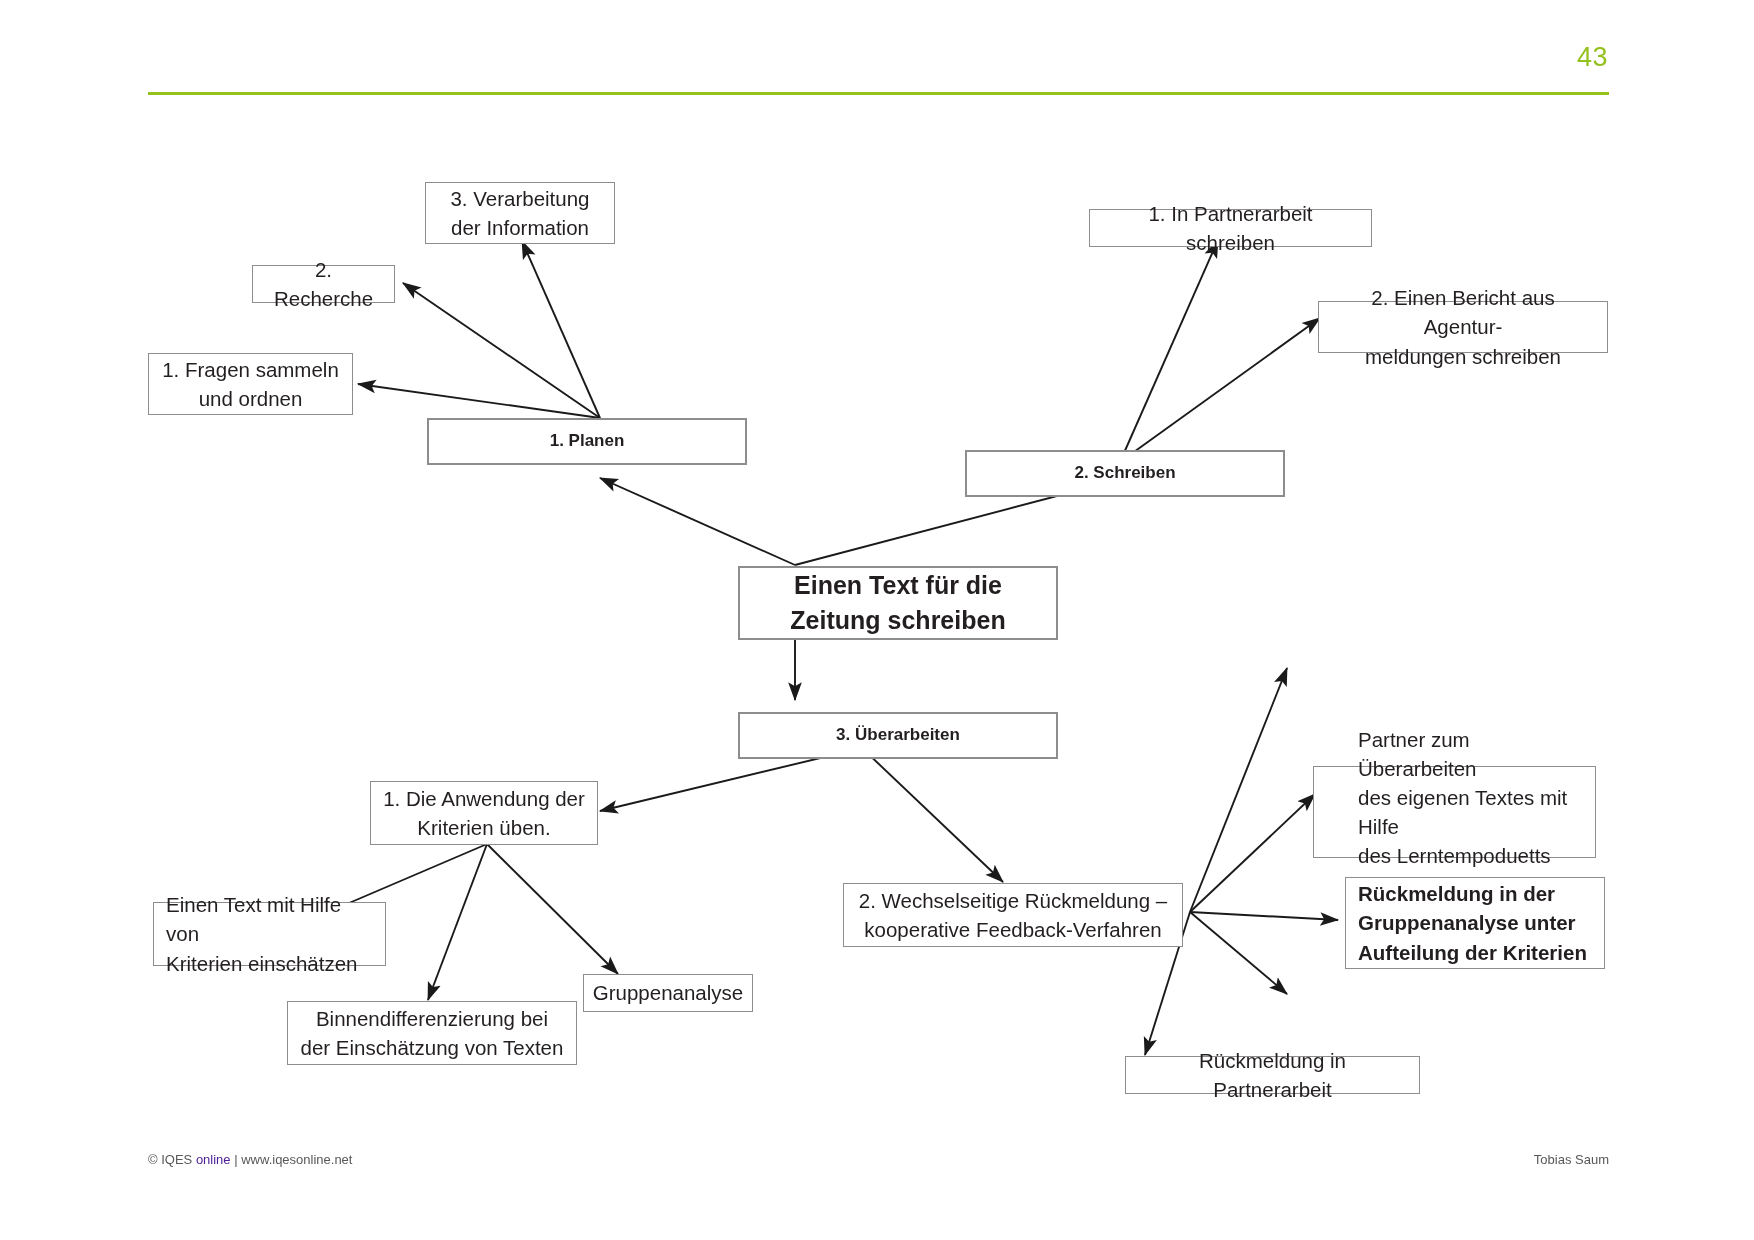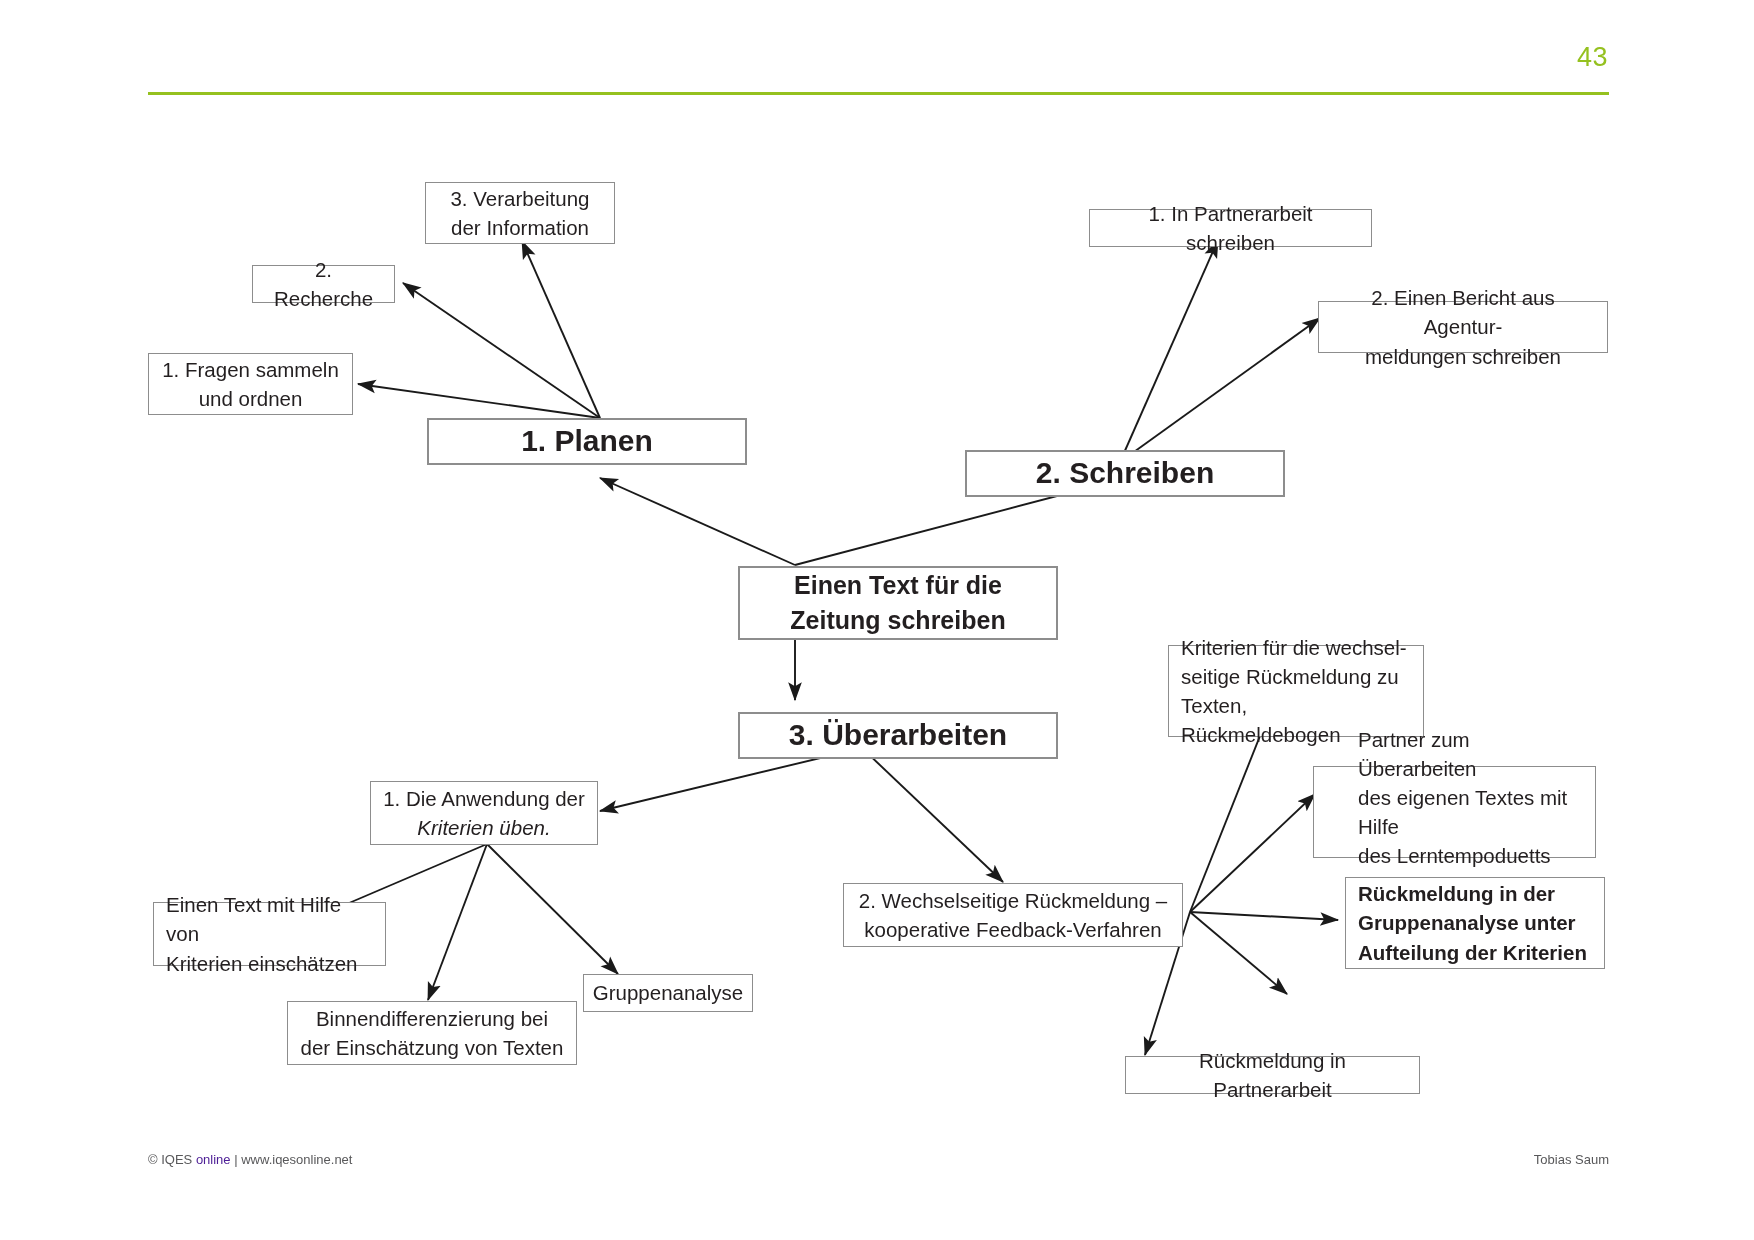--- a/index.html
+++ b/index.html
@@ -70,21 +70,21 @@
     padding: 6px 12px;
     line-height: 1.42;
     color: #231f20;
     z-index: 3;
   }
   .node.leaf {
     font-size: 20.5px;
     font-weight: 400;
   }
   .node.main {
-    font-size: 30px;
+    font-size: 17px;
     font-weight: 700;
     border-color: #8d8d8d;
     border-width: 2px;
   }
   .node.center {
     font-size: 25px;
     font-weight: 700;
     border-width: 2px;
   }
   .node.lefttext { justify-content: flex-start; text-align: left; }
@@ -186,21 +186,21 @@
     </span>
   </div>
 
   <div class="node main" style="left:738px; top:712px; width:320px; height:47px;">
     <span>3. Überarbeiten</span>
   </div>
 
   <div class="node leaf" style="left:370px; top:781px; width:228px; height:64px;">
     <span style="display:block;width:100%;">
       <span>1. Die Anwendung der</span><br>
-      <span style="display:inline-block;width:100%;text-align:center;font-style:italic;">Kriterien üben.</span>
+      <span style="display:inline-block;width:100%;text-align:center;">Kriterien üben.</span>
     </span>
   </div>
 
   <div class="node leaf" style="left:153px; top:902px; width:233px; height:64px;">
     <span style="display:block;width:100%;text-align:left;">
       <span>Einen Text mit Hilfe von</span><br>
       <span>Kriterien einschätzen</span>
     </span>
   </div>
 
@@ -215,27 +215,20 @@
     <span>Gruppenanalyse</span>
   </div>
 
   <div class="node leaf" style="left:843px; top:883px; width:340px; height:64px;">
     <span style="display:block;width:100%;">
       <span>2. Wechselseitige Rückmeldung –</span><br>
       <span>kooperative Feedback-Verfahren</span>
     </span>
   </div>
 
-  <div class="node leaf" style="left:1168px; top:645px; width:256px; height:92px;">
-    <span style="display:block;width:100%;text-align:left;">
-      <span>Kriterien für die wechsel-</span><br>
-      <span>seitige Rückmeldung zu</span><br>
-      <span>Texten, Rückmeldebogen</span>
-    </span>
-  </div>
 
   <div class="node leaf" style="left:1313px; top:766px; width:283px; height:92px;padding-left:44px;">
     <span style="display:block;width:100%;text-align:left;">
       <span>Partner zum Überarbeiten</span><br>
       <span>des eigenen Textes mit Hilfe</span><br>
       <span>des Lerntempoduetts finden</span>
     </span>
   </div>
 
   <div class="node leaf" style="left:1345px; top:877px; width:260px; height:92px;">

